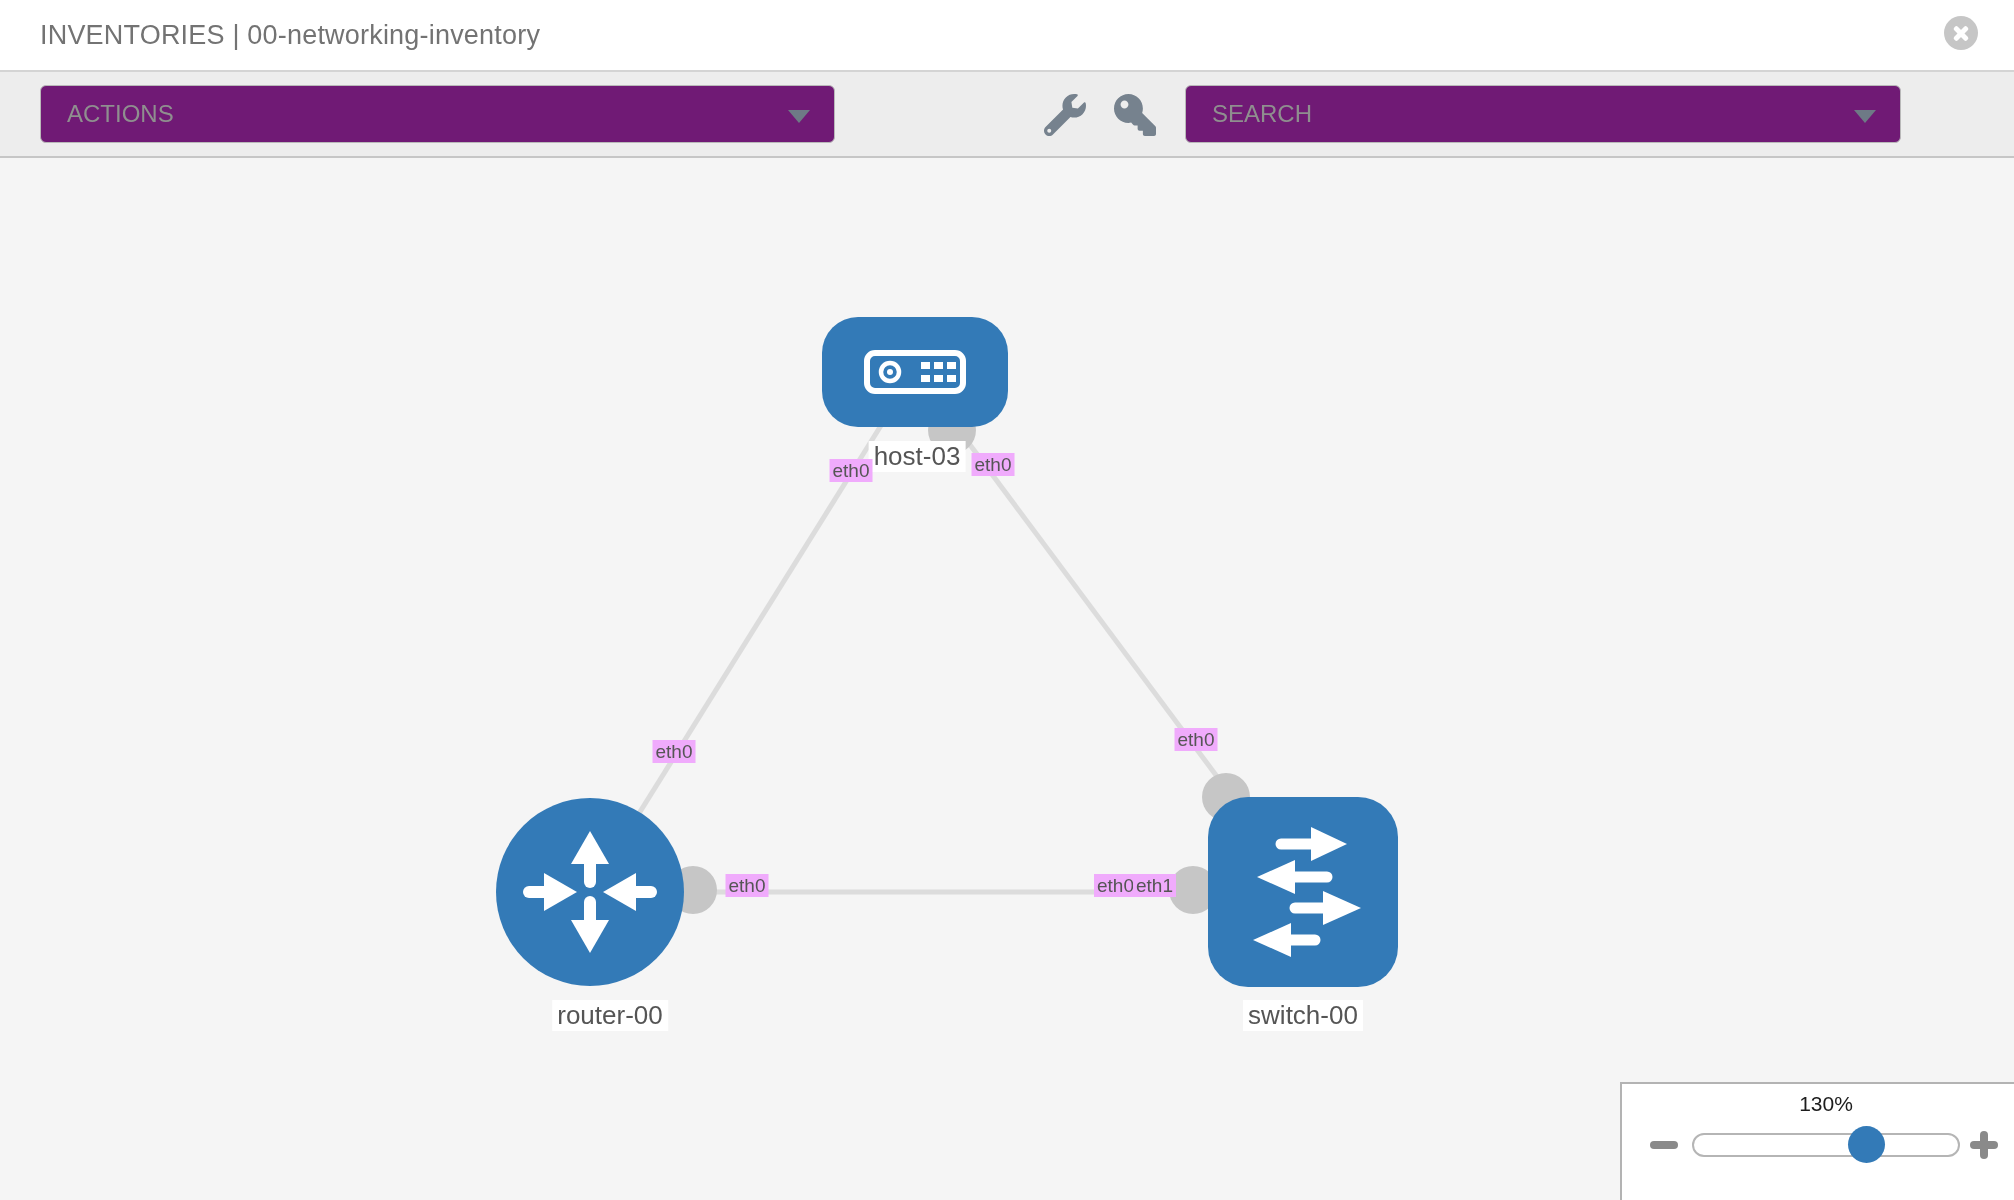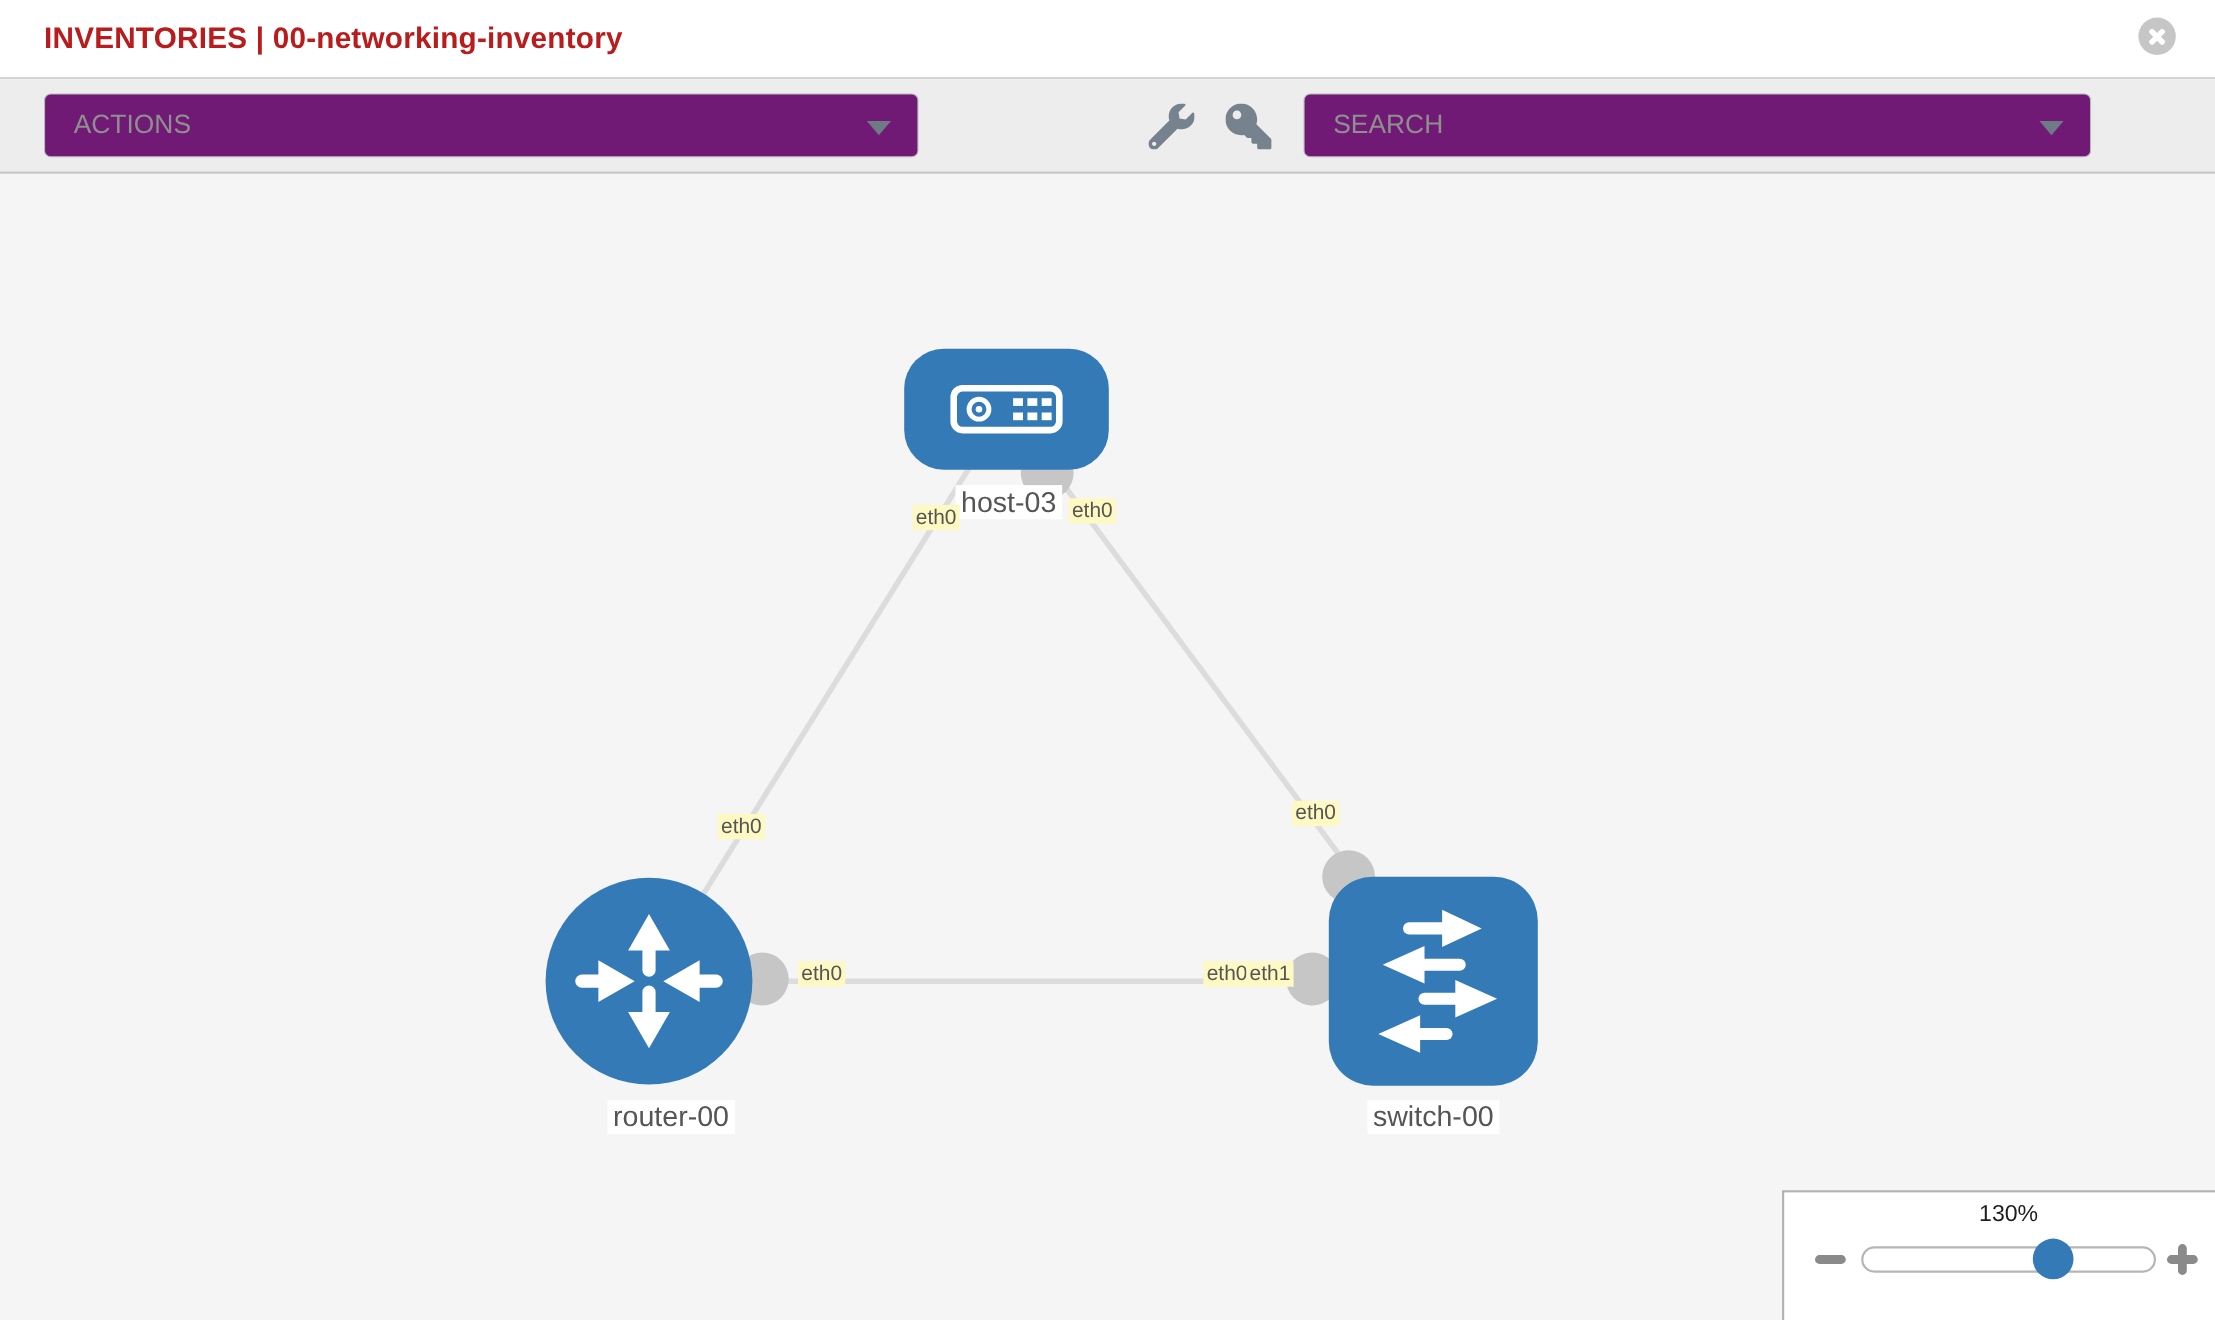--- a/index.html
+++ b/index.html
@@ -4,41 +4,41 @@
 <style>
   html,body{margin:0;padding:0;}
   body{
     width:2014px;height:1200px;position:relative;overflow:hidden;
     background:#ffffff;font-family:"Liberation Sans",sans-serif;
     -webkit-font-smoothing:antialiased;
   }
   
   .header{position:absolute;top:0;left:0;width:2014px;height:70px;background:#fff;border-bottom:2px solid #d4d4d4;}
   .page-title{position:absolute;left:40px;top:50%;transform:translateY(-50%);
-    font-size:27px;font-weight:bold;color:#b91c1c;letter-spacing:.2px;}
+    font-size:27px;font-weight:normal;color:#737373;letter-spacing:.2px;}
   .close-btn{position:absolute;right:36px;top:16px;width:34px;height:34px;border-radius:50%;
     background:#c6c6c6;cursor:pointer;}
   .close-btn span{position:absolute;left:8px;top:15px;width:18px;height:5px;border-radius:2px;background:#fff;}
   .close-btn .x1{transform:rotate(45deg);}
   .close-btn .x2{transform:rotate(-45deg);}
   
   .toolbar{position:absolute;top:72px;left:0;width:2014px;height:84px;background:#ededed;border-bottom:2px solid #c6c6c6;}
   .dropdown{position:absolute;top:13px;height:58px;background:#701a75;border:1px solid #b9b9b9;border-radius:6px;
     box-sizing:border-box;display:flex;align-items:center;padding:0 26px;color:#8f8f8f;font-size:24px;cursor:pointer;}
   .dropdown .caret{position:absolute;right:24px;top:24px;width:0;height:0;
     border-left:11px solid transparent;border-right:11px solid transparent;border-top:13px solid #6e7a86;}
   .dd-actions{left:40px;width:795px;}
   .dd-search{left:1185px;width:716px;}
   .tool-icon{position:absolute;top:22px;width:42px;height:42px;cursor:pointer;}
   .tool-wrench{left:1044px;}
   .tool-key{left:1114px;}
   
   .canvas{position:absolute;top:158px;left:0;width:2014px;height:1042px;background:#f5f5f5;overflow:hidden;}
   .canvas svg{position:absolute;left:0;top:0;}
-  .chip{position:absolute;background:#fef9c3;color:#555;font-size:19px;line-height:23px;padding:0 3px;white-space:nowrap;}
+  .chip{position:absolute;background:#f0abfc;color:#555;font-size:19px;line-height:23px;padding:0 3px;white-space:nowrap;}
   .chip.centered{transform:translateX(-50%);}
   .node-label{position:absolute;background:#fff;color:#555;font-size:26px;line-height:31px;padding:0 5px;
     white-space:nowrap;transform:translateX(-50%);}
   .chip.front{z-index:2;margin-left:20px;}
   
   .zoom-panel{position:absolute;left:1620px;top:1082px;width:434px;height:180px;background:#fff;
     border:2px solid #b3b3b3;box-sizing:border-box;}
   .zoom-level{position:absolute;left:204px;top:8px;transform:translateX(-50%);font-size:21px;color:#1d1d1d;}
   .zoom-minus{position:absolute;left:28px;top:57px;width:28px;height:8px;border-radius:4px;background:#8a8a8a;cursor:pointer;}
   .zoom-track{position:absolute;left:70px;top:49px;width:268px;height:24px;border:2px solid #b5b5b5;

